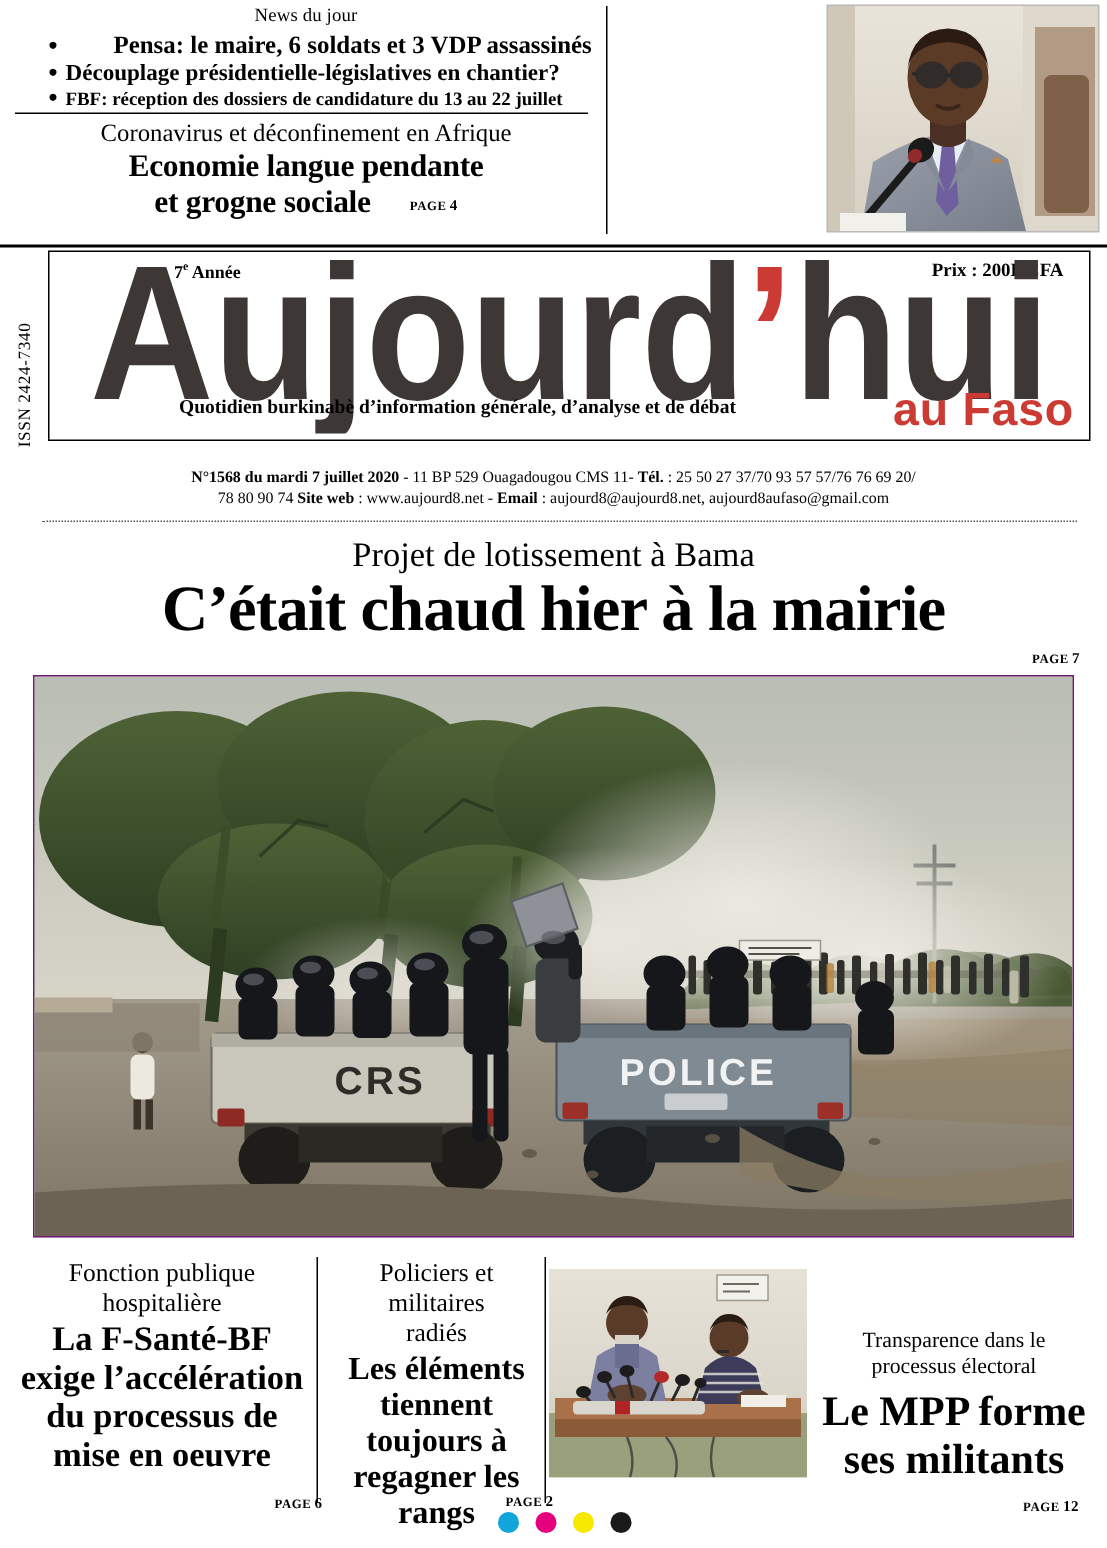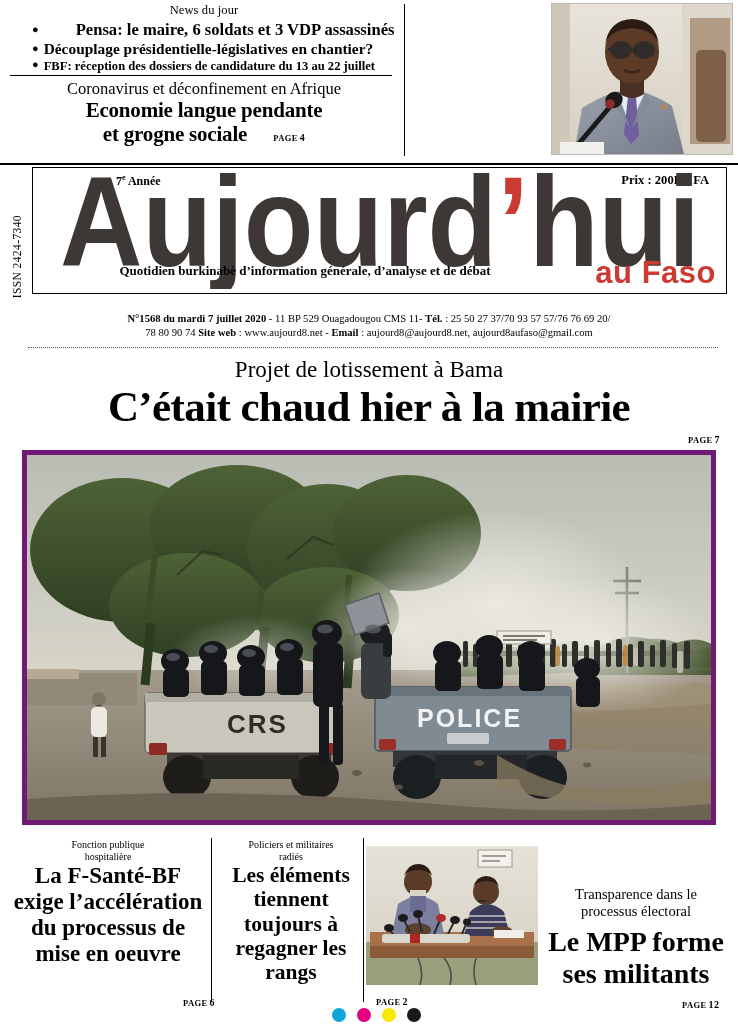--- a/index.html
+++ b/index.html
@@ -98,27 +98,27 @@
   }
   .main-head {
     position: absolute; left: 0; top: 382px; width: 738px; text-align: center;
     font-weight: bold; font-size: 43px; letter-spacing: -.6px;
     font-family: "Liberation Serif", serif;
   }
   .main-pageref { position: absolute; right: 18px; top: 434px; }
 
   .main-photo {
     position: absolute; left: 22px; top: 450px; width: 694px; height: 375px;
-    border: 5px solid #701a75; overflow: hidden; background: #cfcabe;
+    border: 1px solid #701a75; overflow: hidden; background: #cfcabe;
   }
 
   
   .bottom { position: absolute; left: 0; top: 836px; width: 738px; height: 196px; }
   .bcol { position: absolute; text-align: center; }
-  .bcol .kicker { font-size: 10px; line-height: 1.17; }
+  .bcol .kicker { font-size: 17px; line-height: 1.17; }
   .bcol .head { font-weight: bold; line-height: 1.12; }
 
   .bcol1 { left: 8px; top: 3px; width: 200px; }
   .bcol1 .head { font-size: 23px; margin-top: 1px; }
   .bcol2 { left: 222px; top: 3px; width: 138px; }
   .bcol2 .head { font-size: 21.5px; margin-top: 1px; }
   .bcol3 { left: 540px; top: 6px; width: 192px; margin-top: 44px; }
   .bcol3 .kicker { font-size: 14.5px; }
   .bcol3 .head { font-size: 28px; margin-top: 6px; line-height: 1.16; }
 
@@ -487,21 +487,21 @@
       <span>PAGE</span><span class="n">6</span>
     </div>
 
     <div class="bvline bv1"></div>
 
     <div class="bcol bcol2">
       <div class="kicker">Policiers et militaires</div>
       <div class="kicker">radiés</div>
       <div class="head">Les éléments tiennent toujours à regagner les rangs</div>
     </div>
-    <div class="pageref pr-abs" style="left:337px; top:160px;margin-left:39px;">
+    <div class="pageref pr-abs" style="left:337px; top:160px;">
       <span>PAGE</span><span class="n">2</span>
     </div>
 
     <div class="bvline bv2"></div>
 
     <div class="bcol bcol3">
       <div class="kicker">Transparence dans le</div>
       <div class="kicker">processus électoral</div>
       <div class="head">Le MPP forme ses militants</div>
     </div>

